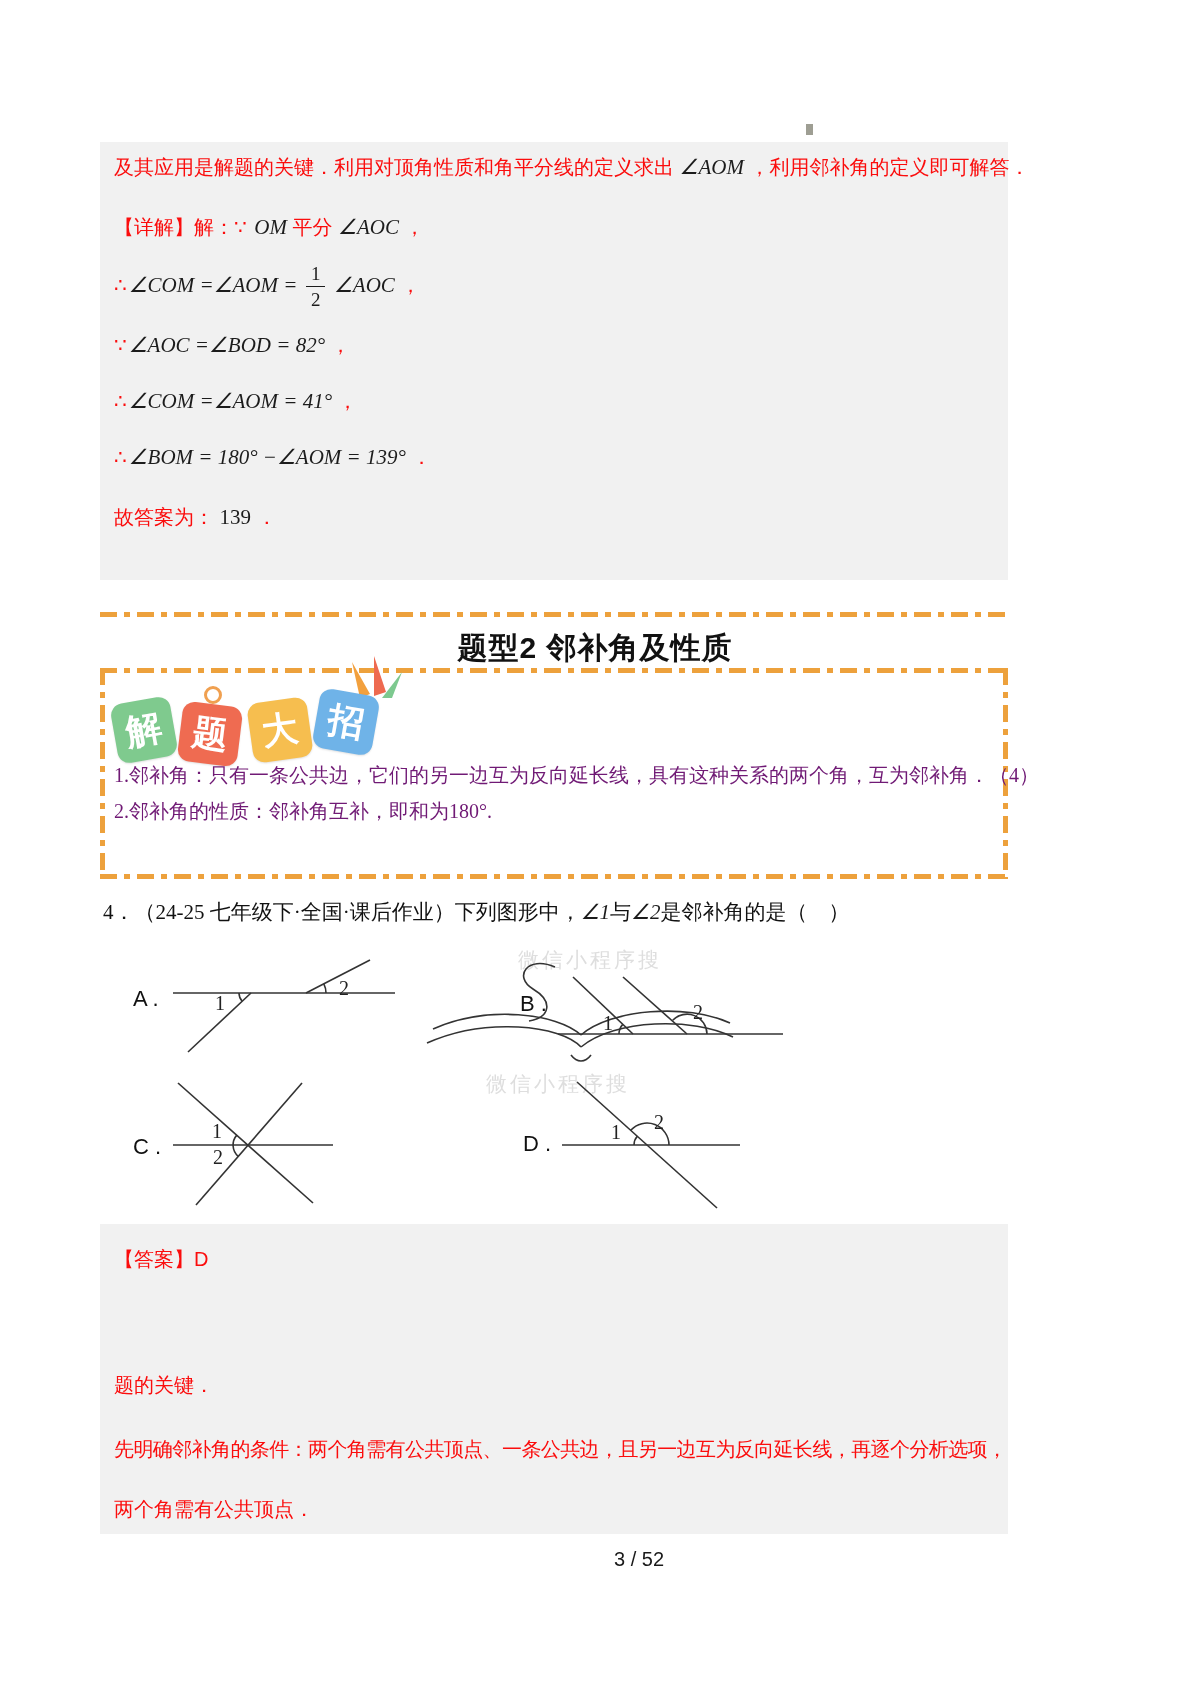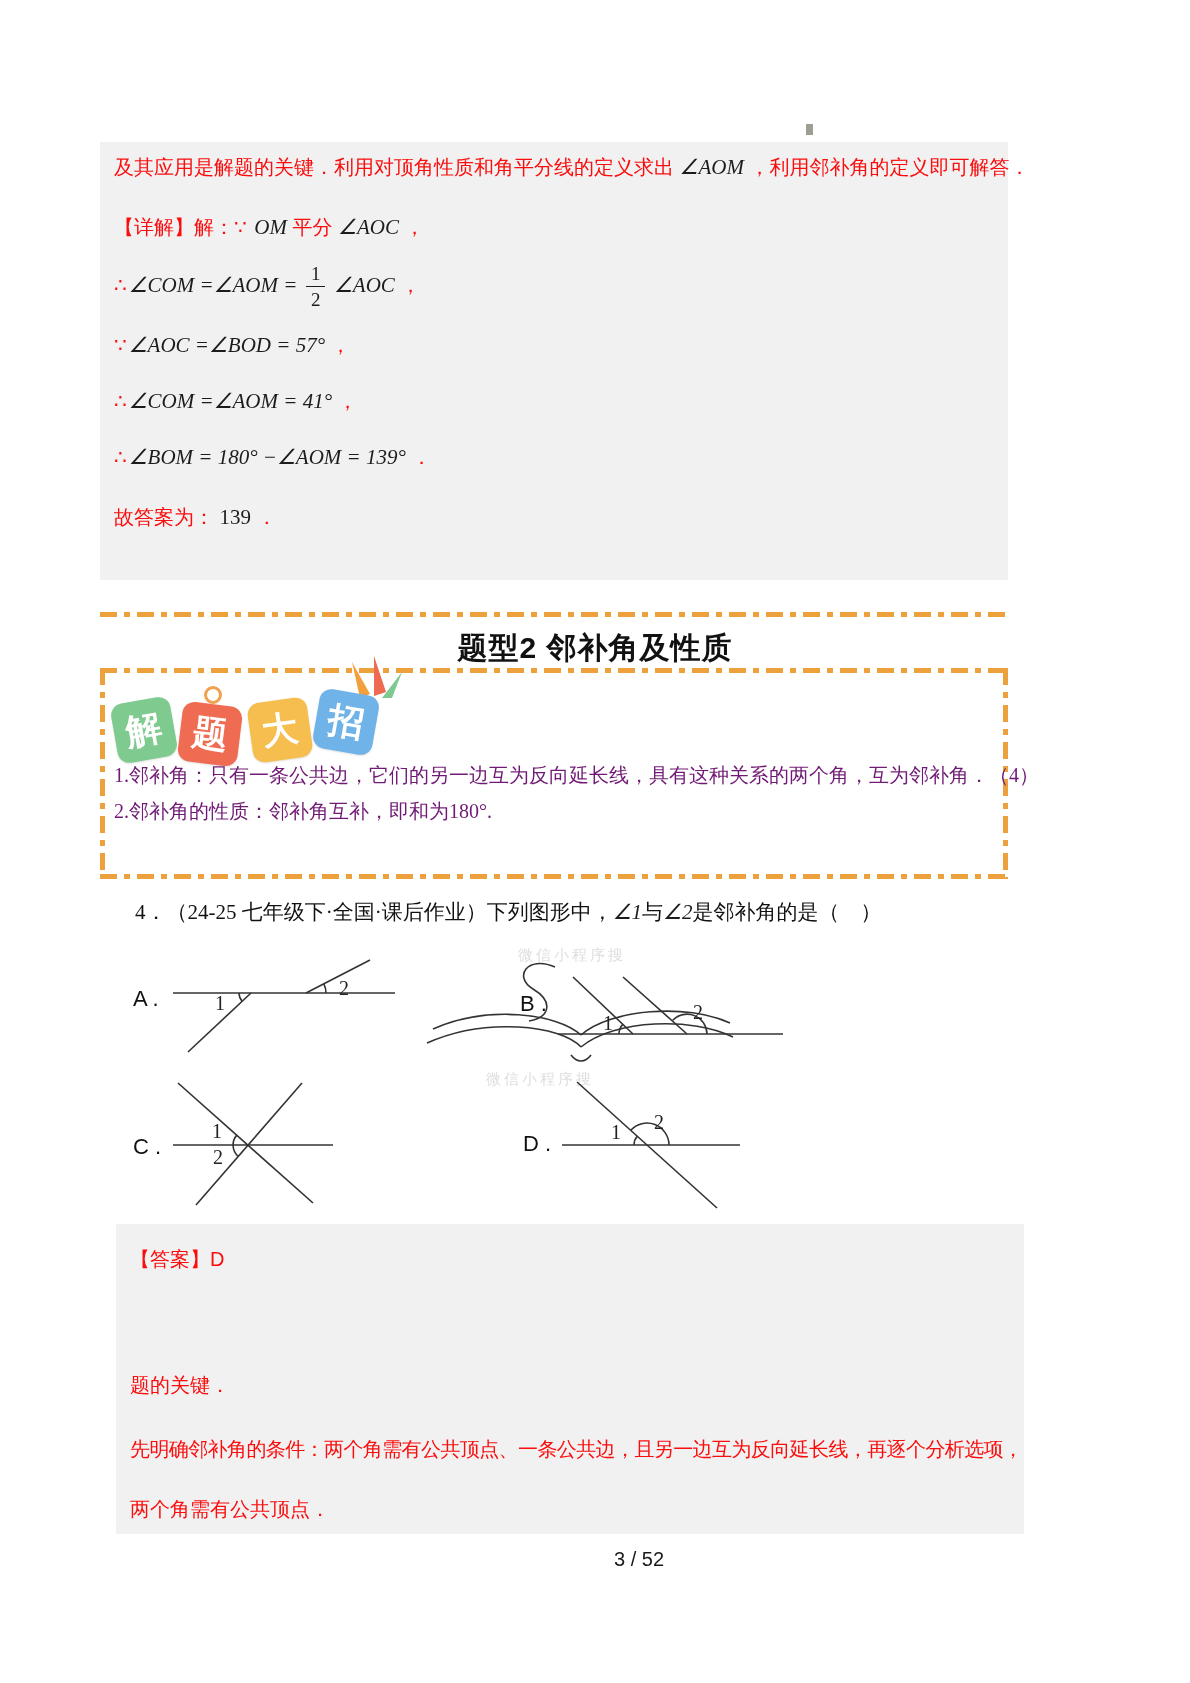--- a/index.html
+++ b/index.html
@@ -31,21 +31,21 @@
     font-family:"Liberation Sans",sans-serif;box-shadow:0 1px 2px rgba(0,0,0,.12);}
   .ring{position:absolute;width:12px;height:12px;border:3px solid #f0a050;border-radius:50%;background:transparent;}
   
   .q-line{position:absolute;white-space:nowrap;font-size:21px;color:#111;
     font-family:"Liberation Serif",serif;}
   .q-line .math{font-size:21px;}
   .opt-label{position:absolute;font-size:22px;color:#111;font-family:"Liberation Sans",sans-serif;}
   .fig{position:absolute;}
   .fig line,.fig path{stroke:#333;stroke-width:1.6;fill:none;}
   .fig text{font-family:"Liberation Serif",serif;font-size:20px;fill:#222;font-style:normal;}
-  .watermark{position:absolute;color:#dedede;font-size:15px;letter-spacing:3px;white-space:nowrap;}
+  .watermark{position:absolute;color:#dedede;font-size:21px;letter-spacing:3px;white-space:nowrap;}
   .ans-line{position:absolute;left:14px;white-space:nowrap;font-size:20px;line-height:1.3;}
   .tight{letter-spacing:-0.6px;}
   .footer{position:absolute;left:0;width:100%;text-align:center;font-size:20px;color:#1a1a1a;padding-left:44px;}
   .corner-mark{position:absolute;left:806px;top:124px;width:7px;height:11px;background:#8d8d80;opacity:.85;}
 </style>
 </head>
 <body>
 
 <div class="page">
 
@@ -67,21 +67,21 @@
     <div class="sol-line" style="top:122px;">
       <span class="sym">∴</span><span class="math">∠COM =∠AOM =</span>
       <span class="frac">
           <span class="num">1</span>
           <span class="den">2</span>
         </span>
       <span class="math">∠AOC</span>
       <span class="red">，</span>
     </div>
     <div class="sol-line" style="top:190px;">
-      <span class="sym">∵</span><span class="math">∠AOC =∠BOD = 57°</span>
+      <span class="sym">∵</span><span class="math">∠AOC =∠BOD = 82°</span>
       <span class="red">，</span>
     </div>
     <div class="sol-line" style="top:246px;">
       <span class="sym">∴</span><span class="math">∠COM =∠AOM = 41°</span>
       <span class="red">，</span>
     </div>
     <div class="sol-line" style="top:302px;">
       <span class="sym">∴</span><span class="math">∠BOM = 180° −∠AOM = 139°</span>
       <span class="red">．</span>
     </div>
@@ -119,21 +119,21 @@
         </div>
       <div class="badge" style="left:208px;top:42px;background:#6fb3e8;transform:rotate(10deg);">
           <span>招</span>
         </div>
     </div>
 
     <div class="tips-text" style="top:762px;">1.邻补角：只有一条公共边，它们的另一边互为反向延长线，具有这种关系的两个角，互为邻补角．（4）</div>
     <div class="tips-text" style="top:798px;">2.邻补角的性质：邻补角互补，即和为180°.</div>
   </div>
 
-  <div class="q-line" style="left:103px;top:898px;margin-left:32px;">
+  <div class="q-line" style="left:103px;top:898px;">
     <span>4．（24-25 七年级下·全国·课后作业）下列图形中，</span><span class="math">∠1</span><span>与</span><span class="math">∠2</span><span>是邻补角的是（　）</span>
   </div>
 
   <div class="watermark" style="left:518px;top:946px;">微信小程序搜</div>
   <svg class="fig" style="left:425px;top:905px;" width="310" height="175" viewBox="0 0 310 175">
     <path d="M 130 62 C 102 50, 88 72, 108 84 C 128 96, 126 112, 104 116" stroke="#d4e4f2" stroke-width="7" fill="none"></path>
     <path d="M 8 124 C 62 100, 132 108, 156 130" stroke="#d8ebe2" stroke-width="6" fill="none"></path>
     <path d="M 2 138 C 60 112, 136 120, 156 142" stroke="#d8ebe2" stroke-width="6" fill="none"></path>
     <path d="M 156 130 C 186 104, 262 98, 305 118" stroke="#d8ebe2" stroke-width="6" fill="none"></path>
     <path d="M 156 142 C 190 114, 268 112, 308 132" stroke="#d8ebe2" stroke-width="6" fill="none"></path>
@@ -176,21 +176,21 @@
   <div class="opt-label" style="left:523px;top:1131px;">D .</div>
   <svg class="fig" style="left:550px;top:1078px;" width="200" height="135" viewBox="0 0 200 135">
     <line x1="12" y1="67" x2="190" y2="67"></line>
     <line x1="27" y1="4" x2="167" y2="130"></line>
     <path d="M 84 67 A 13 13 0 0 1 87.3 58.3"></path>
     <path d="M 80.7 52.3 A 22 22 0 0 1 119 67"></path>
     <text x="61" y="61">1</text>
     <text x="104" y="51">2</text>
   </svg>
 
-  <div class="graybox" style="top:1224px;height:310px;margin-left:16px;">
+  <div class="graybox" style="top:1224px;height:310px;">
     <div class="ans-line red" style="top:22px;">
       <span>【答案】</span><span>D</span>
     </div>
     <div class="ans-line red" style="top:148px;">题的关键．</div>
     <div class="ans-line red tight" style="top:212px;">先明确邻补角的条件：两个角需有公共顶点、一条公共边，且另一边互为反向延长线，再逐个分析选项，</div>
     <div class="ans-line red" style="top:272px;">两个角需有公共顶点．</div>
   </div>
 
   <div class="footer" style="top:1548px;">3 / 52</div>
 

